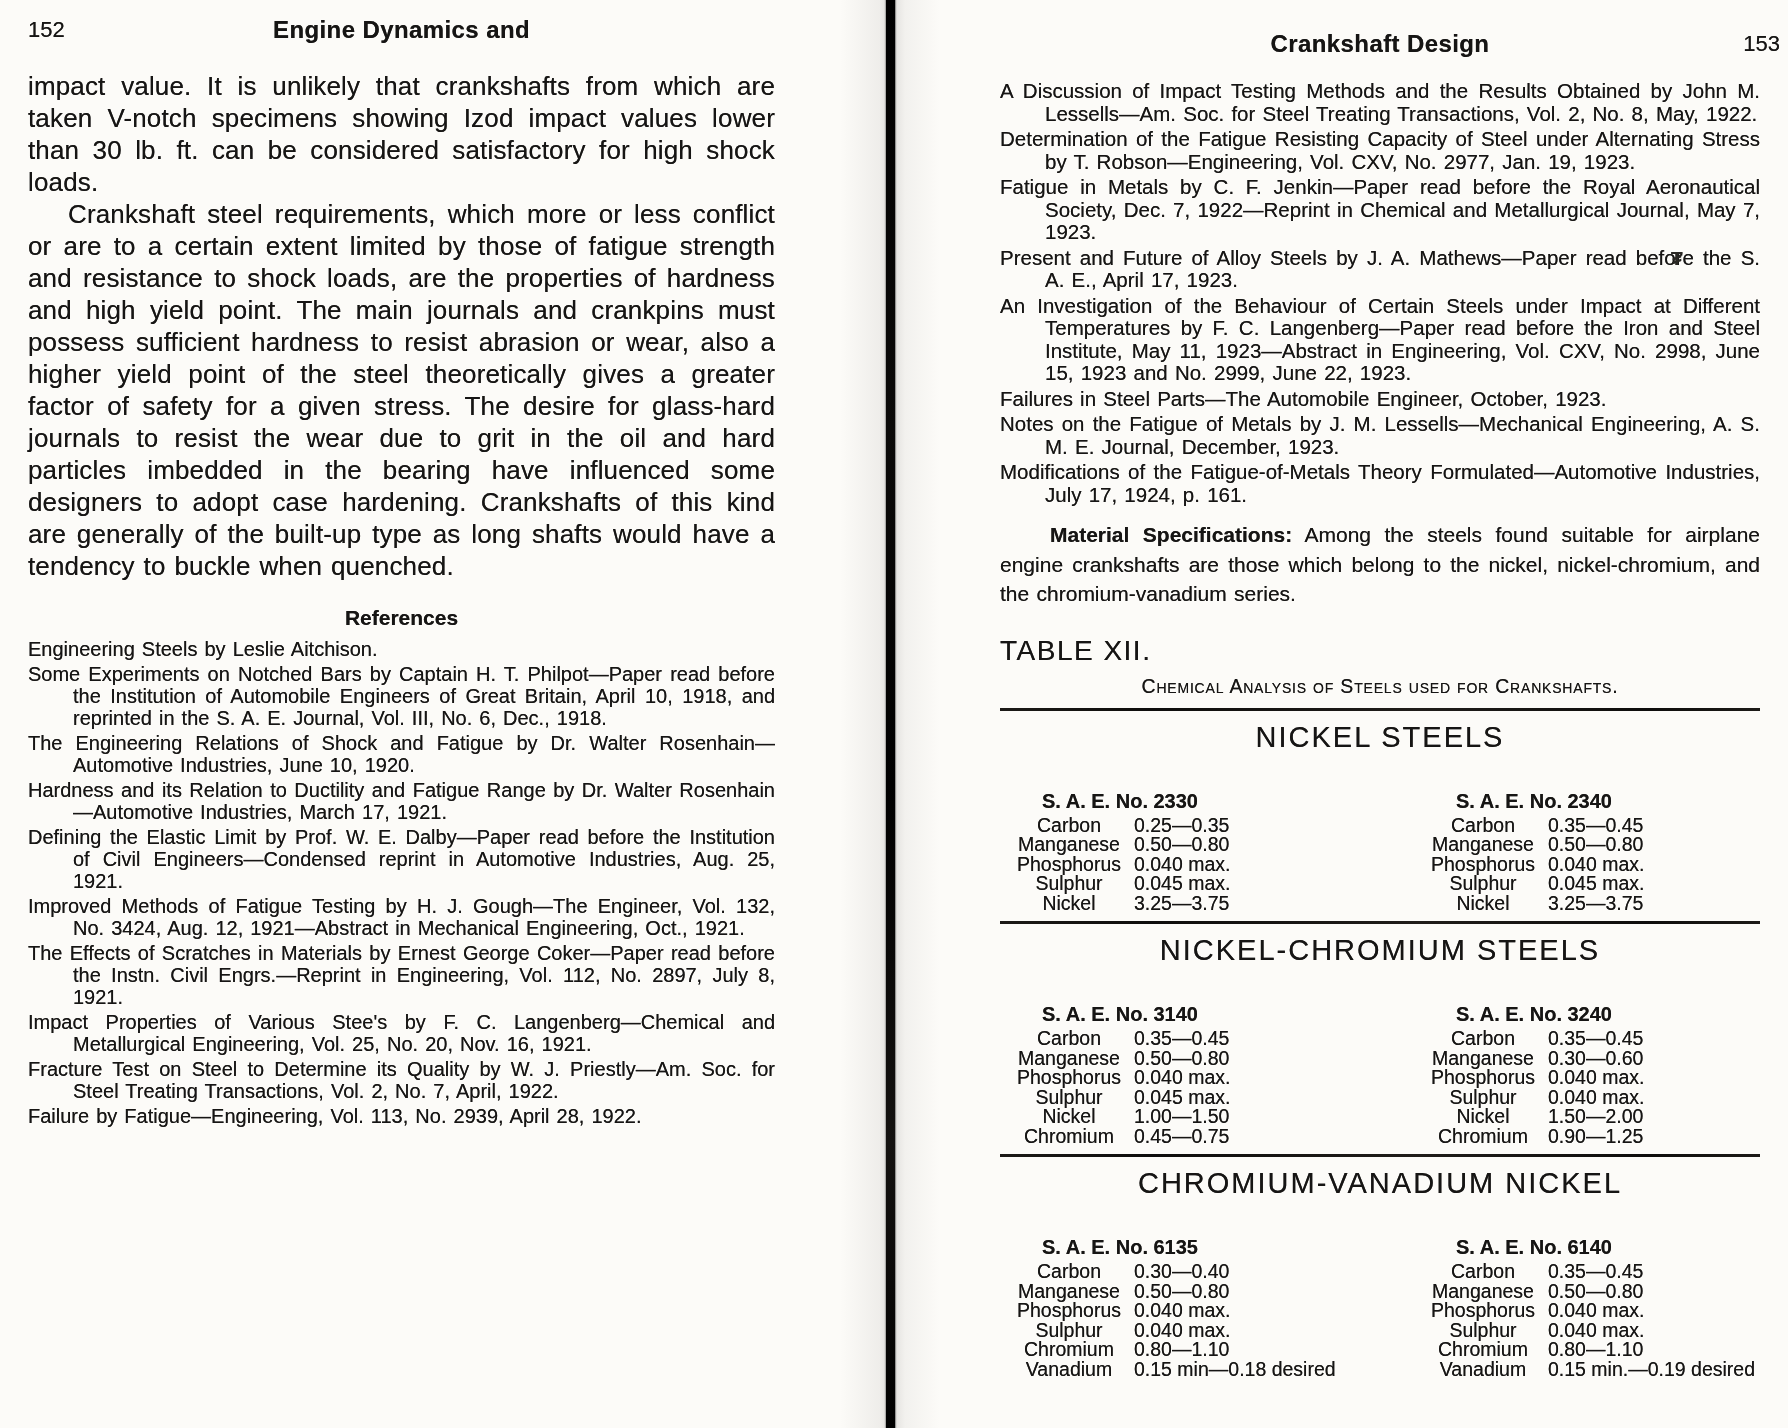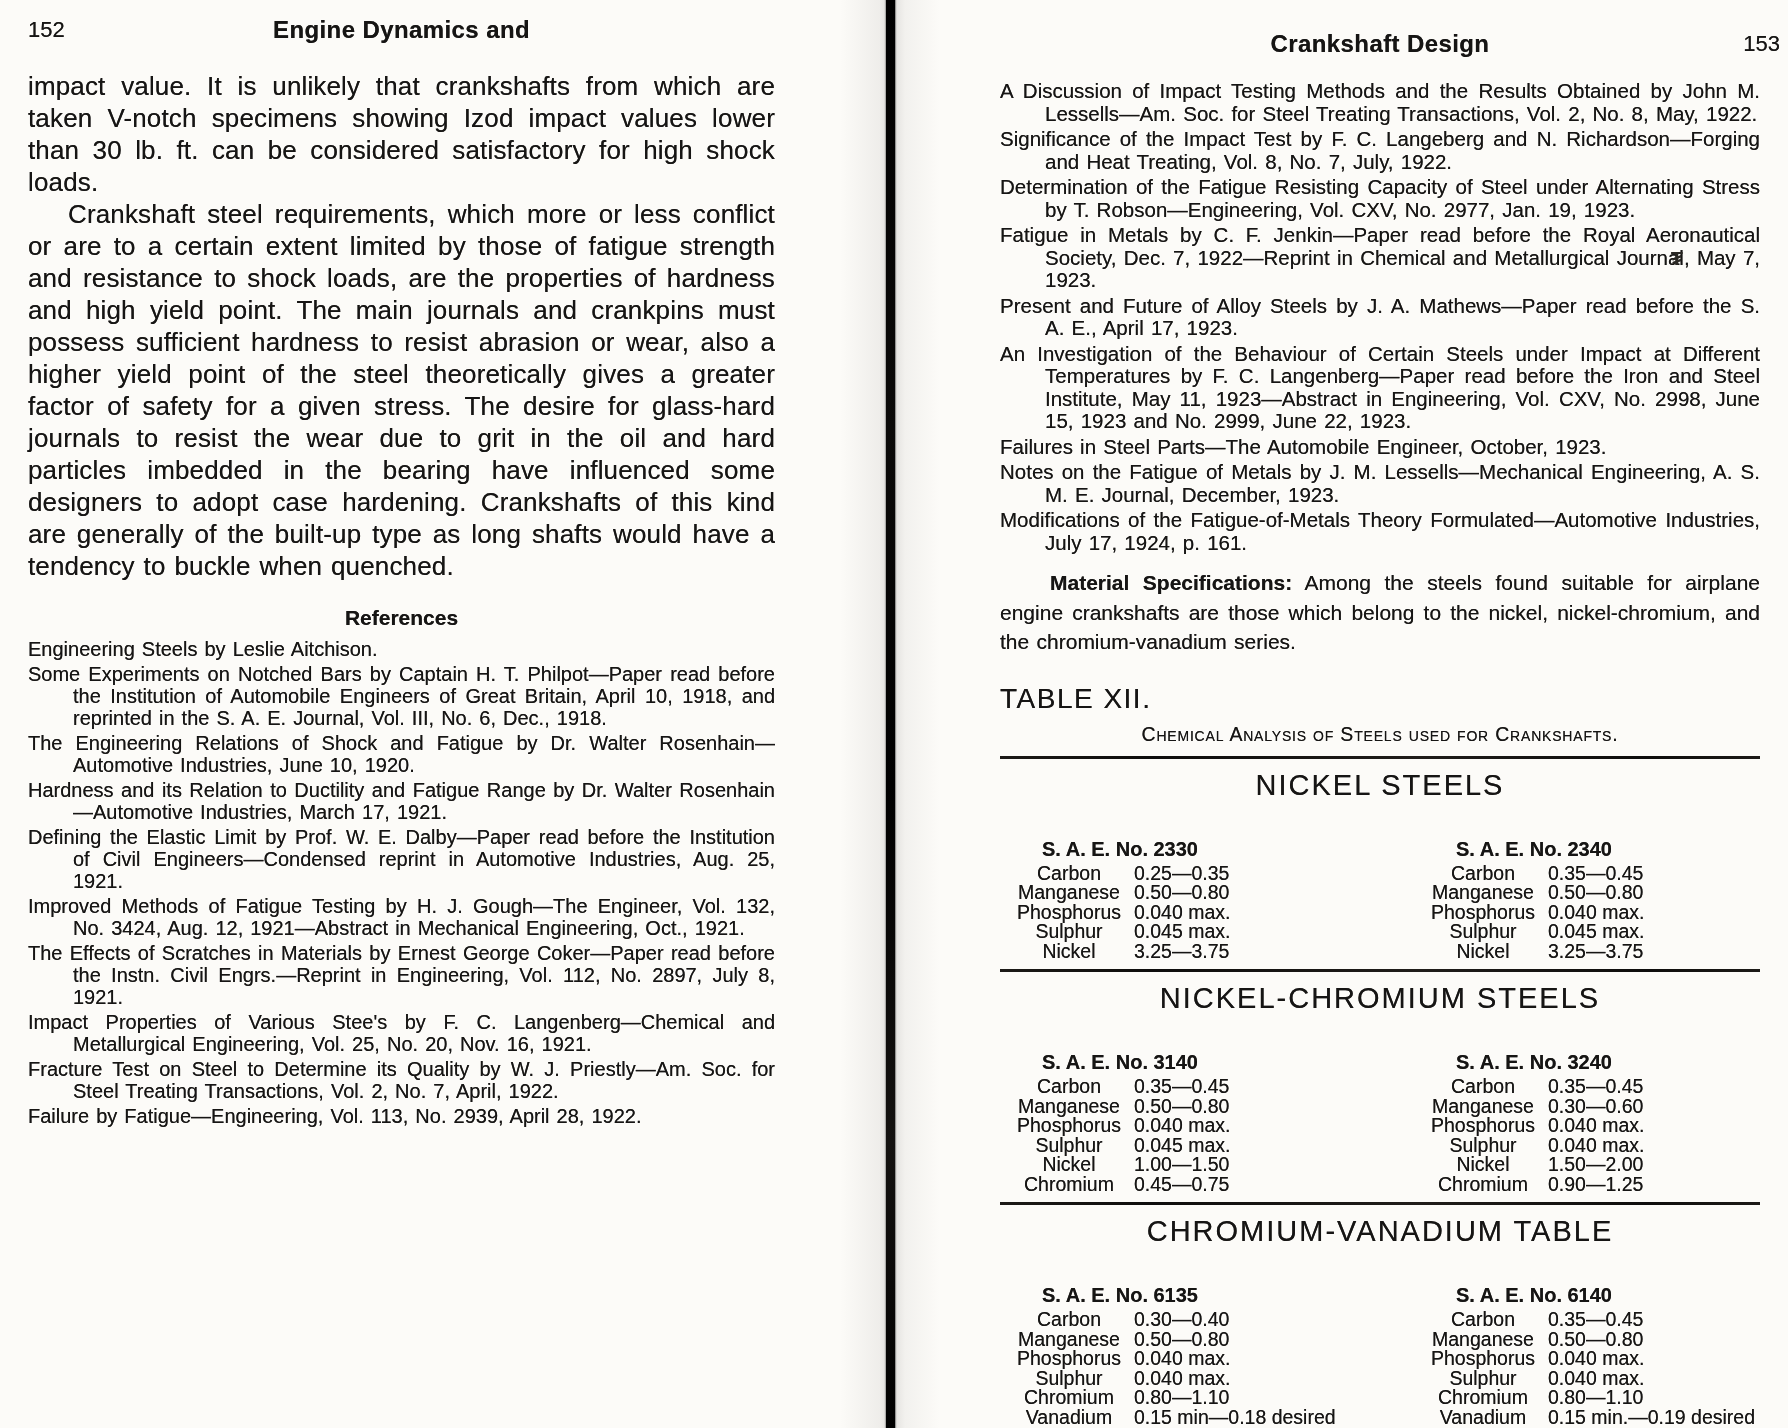--- a/index.html
+++ b/index.html
@@ -84,21 +84,20 @@
       </div>
   </div>
 
   <div class="page page-right">
     <div class="running-head">
       <span class="running-title">Crankshaft Design</span>
       <span class="page-num right">153</span>
     </div>
     <div class="ref-list">
         <div class="ref">A Discussion of Impact Testing Methods and the Results Obtained by John M. Lessells—Am. Soc. for Steel Treating Transactions, Vol. 2, No. 8, May, 1922.</div>
-        <div class="ref">Significance of the Impact Test by F. C. Langeberg and N. Richardson—Forging and Heat Treating, Vol. 8, No. 7, July, 1922.</div>
         <div class="ref">Determination of the Fatigue Resisting Capacity of Steel under Alternating Stress by T. Robson—Engineering, Vol. CXV, No. 2977, Jan. 19, 1923.</div>
         <div class="ref">Fatigue in Metals by C. F. Jenkin—Paper read before the Royal Aeronautical Society, Dec. 7, 1922—Reprint in Chemical and Metallurgical Journal, May 7, 1923.</div>
         <div class="ref">Present and Future of Alloy Steels by J. A. Mathews—Paper read before the S. A. E., April 17, 1923.</div>
         <div class="ref">An Investigation of the Behaviour of Certain Steels under Impact at Different Temperatures by F. C. Langenberg—Paper read before the Iron and Steel Institute, May 11, 1923—Abstract in Engineering, Vol. CXV, No. 2998, June 15, 1923 and No. 2999, June 22, 1923.</div>
         <div class="ref">Failures in Steel Parts—The Automobile Engineer, October, 1923.</div>
         <div class="ref">Notes on the Fatigue of Metals by J. M. Lessells—Mechanical Engineering, A. S. M. E. Journal, December, 1923.</div>
         <div class="ref">Modifications of the Fatigue-of-Metals Theory Formulated—Automotive Industries, July 17, 1924, p. 161.</div>
       </div>
 
     <div class="material">
@@ -216,21 +215,21 @@
                 </div>
                 <div class="trow">
                   <span class="el">Chromium</span>
                   <span class="val">0.90—1.25</span>
                 </div>
               </div>
             </div>
             <div class="rule"></div>
           </div>
           <div class="steel-section">
-            <div class="section-heading">CHROMIUM-VANADIUM TABLE</div>
+            <div class="section-heading">CHROMIUM-VANADIUM NICKEL</div>
             <div class="cols">
               <div class="steel-col">
                 <div class="sae">S. A. E. No. 6135</div>
                 <div class="trow">
                   <span class="el">Carbon</span>
                   <span class="val">0.30—0.40</span>
                 </div>
                 <div class="trow">
                   <span class="el">Manganese</span>
                   <span class="val">0.50—0.80</span>

